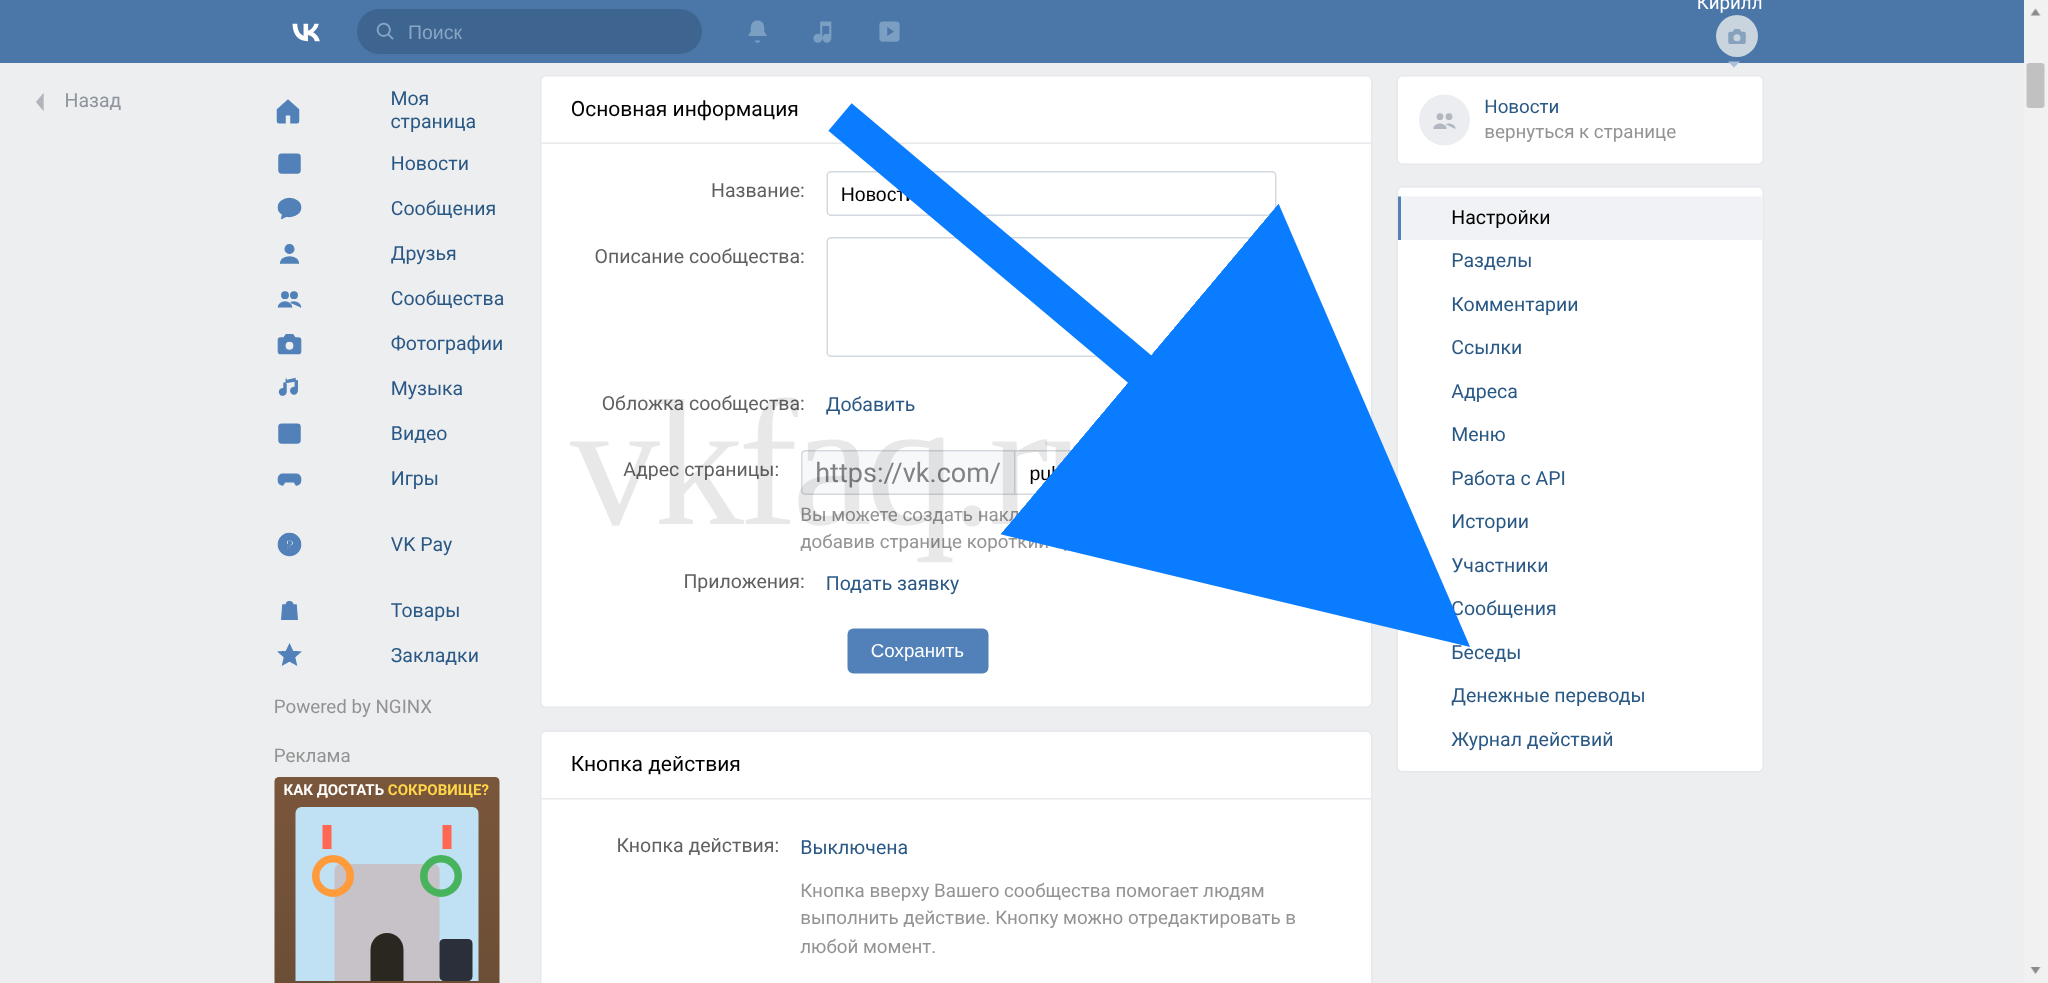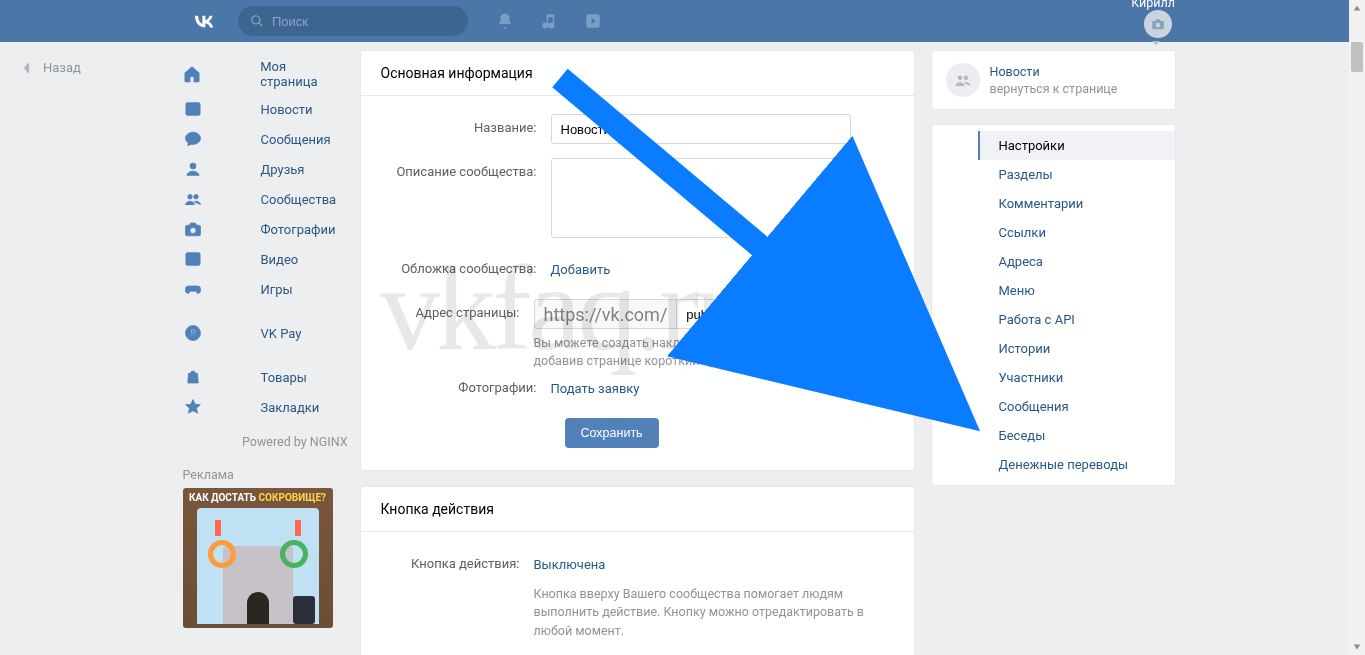--- a/index.html
+++ b/index.html
@@ -27,21 +27,21 @@
   
   .page { display:flex; width:1000px; margin:0 auto; padding-top:8px; align-items:flex-start; }
 
   
   .leftnav { width:165px; padding-top:4px; }
   .leftnav .item { display:flex; align-items:center; padding:5px 2px 5px 0; cursor:pointer;gap:48px; }
   .leftnav .ic { width:20px; height:20px; margin-right:10px; display:flex; align-items:center; justify-content:center; }
   .leftnav .ic svg { width:18px; height:18px; fill:#5181b8; stroke:#5181b8; }
   .leftnav .label { color:#2a5885; font-size:13px; }
   .leftnav .gap { height:14px; }
-  .leftnav .powered { color:#939393; font-size:12.5px; margin-top:12px;text-align:right; }
+  .leftnav .powered { color:#939393; font-size:12.5px; margin-top:12px; }
   .leftnav .reklama { color:#939393; font-size:12.5px; margin-top:18px; }
   .leftnav .ad { width:150px; height:140px; margin-top:6px; border-radius:3px; background:linear-gradient(#7a563b,#6b4e36); position:relative; overflow:hidden; }
   .ad .adtitle { position:absolute; top:4px; left:5px; right:5px; text-align:center; font-weight:700; font-size:10px; color:#fff; }
   .ad .adtitle span { color:#ffd54a; }
   .ad .sky { position:absolute; top:20px; left:14px; right:14px; bottom:4px; border-radius:4px 4px 0 0; background:#bfe1f3; }
   .ad .castle { position:absolute; bottom:4px; left:50%; transform:translateX(-50%); width:70px; height:78px; background:#c6c2c7; border-radius:4px 4px 0 0; }
   .ad .door { position:absolute; bottom:4px; left:50%; transform:translateX(-50%); width:22px; height:32px; background:#2a2620; border-radius:11px 11px 0 0; }
   .ad .ring { position:absolute; width:28px; height:28px; border:5px solid; border-radius:50%; }
   .ad .ring.l { top:52px; left:25px; border-color:#ff9b3a; }
   .ad .ring.r { top:52px; right:25px; border-color:#47b35c; }
@@ -69,21 +69,21 @@
 
   
   .right { width:245px; margin-left:16px; }
   .rhead { background:#fff; border:1px solid #e7e8ec; border-radius:4px; padding:12px 14px; display:flex; align-items:center; }
   .rhead .grp-ic { width:34px; height:34px; border-radius:50%; background:#ecedf1; display:flex; align-items:center; justify-content:center; margin-right:10px; }
   .rhead .grp-ic svg { width:18px; height:18px; fill:#b2b7c2; }
   .rhead .t1 { color:#2a5885; font-size:12.5px; }
   .rhead .t2 { color:#939393; font-size:12.5px; margin-top:2px; }
 
   .rmenu { background:#fff; border:1px solid #e7e8ec; border-radius:4px; margin-top:14px; padding:6px 0; }
-  .rmenu .mi { padding:7px 21px; font-size:13px; color:#2a5885; cursor:pointer;margin-left:46px; }
+  .rmenu .mi { padding:7px 36px; font-size:13px; color:#2a5885; cursor:pointer; }
   .rmenu .mi.active { background:#f0f2f5; color:#000; position:relative; }
   .rmenu .mi.active::before { content:''; position:absolute; left:0; top:0; bottom:0; width:2px; background:#5181b8; }
 
   
   .wm { position:fixed; left:380px; top:240px; font-size:120px; color:rgba(0,0,0,0.09); font-family:Georgia, 'Times New Roman', serif; pointer-events:none; letter-spacing:-4px; font-weight:400; user-select:none; }
 
   
   .arrow-svg { position:fixed; left:0; top:0; width:100%; height:100%; pointer-events:none; }
 
   .scrollbar { position:fixed; right:0; top:0; width:16px; height:100%; background:#f1f1f1; }
@@ -183,20 +183,28 @@
         </span>
         <span class="label">Сообщества</span>
       </div>
     <div class="item">
         <span class="ic">
           <svg viewBox="0 0 24 24">
             <path d="M4 7h3l2-3h6l2 3h3a2 2 0 012 2v10a2 2 0 01-2 2H4a2 2 0 01-2-2V9a2 2 0 012-2zm8 3a4 4 0 100 8 4 4 0 000-8z"></path>
           </svg>
         </span>
         <span class="label">Фотографии</span>
+      </div>
+    <div class="item">
+        <span class="ic">
+          <svg viewBox="0 0 24 24">
+            <path d="M9 3v12a3 3 0 11-2-2.83V7l12-2v9a3 3 0 11-2-2.83V3L9 5z"></path>
+          </svg>
+        </span>
+        <span class="label">Музыка</span>
       </div>
     <div class="item">
         <span class="ic">
           <svg viewBox="0 0 24 24" fill="none" stroke-width="2">
             <rect x="3" y="4" width="18" height="16" rx="2"></rect>
             <path d="M7 4v16M17 4v16M3 9h4M3 15h4M17 9h4M17 15h4"></path>
           </svg>
         </span>
         <span class="label">Видео</span>
       </div>
@@ -271,21 +279,21 @@
           <div class="flabel">Адрес страницы:</div>
           <div class="fcontrol">
             <div class="addr">
               <div class="prefix">https://vk.com/</div>
               <input type="text" value="public192759560" style="">
             </div>
             <div class="hint">Вы можете создать наклейки для Вашего сообщества, добавив странице короткий адрес.</div>
           </div>
         </div>
         <div class="frow">
-          <div class="flabel">Фотографии:</div>
+          <div class="flabel">Приложения:</div>
           <div class="fcontrol"><a class="lnk">Подать заявку</a></div>
         </div>
         <button class="savebtn">Сохранить</button>
       </div>
     </div>
 
     <div class="panel">
       <div class="ph">Кнопка действия</div>
       <div class="pbody">
         <div class="frow" style="margin-bottom:4px;">
@@ -320,20 +328,21 @@
       <div class="mi">Комментарии</div>
       <div class="mi">Ссылки</div>
       <div class="mi">Адреса</div>
       <div class="mi">Меню</div>
       <div class="mi">Работа с API</div>
       <div class="mi">Истории</div>
       <div class="mi">Участники</div>
       <div class="mi">Сообщения</div>
       <div class="mi">Беседы</div>
       <div class="mi">Денежные переводы</div>
+      <div class="mi">Журнал действий</div>
     </div>
   </div>
 
 </div>
 
 <div class="wm">vkfaq.ru</div>
 
 <svg class="arrow-svg" viewBox="0 0 1365 655">
   <defs>
     <marker id="ah" markerWidth="14" markerHeight="14" refX="9" refY="6" orient="auto">

